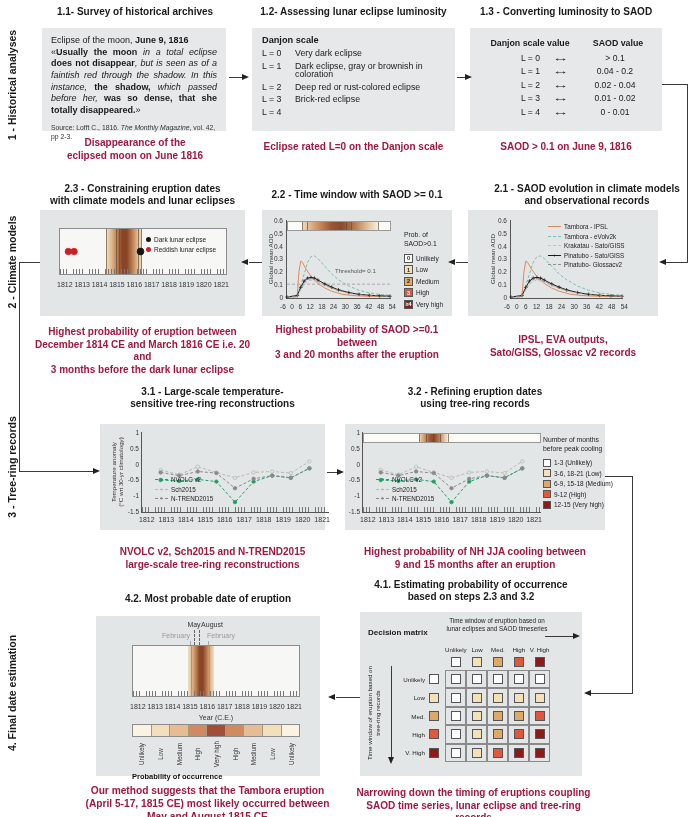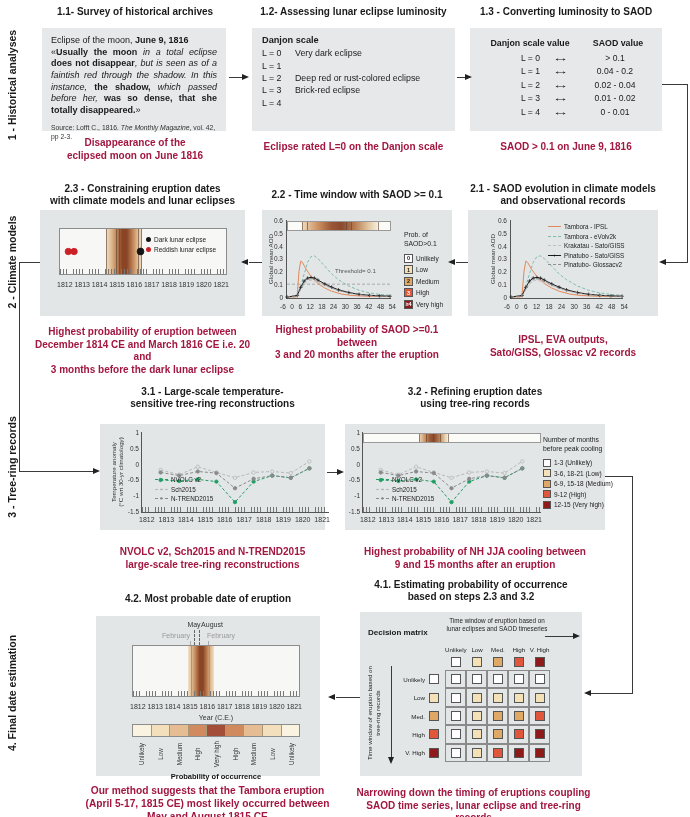--- a/index.html
+++ b/index.html
@@ -60,21 +60,21 @@
   .mgray{color:#999;}
   .dashv{position:absolute;width:0;border-left:1px dashed #666;}
   .dashg{border-left:1px dashed #aaa;}
   .grayv{position:absolute;width:1px;background:#9a9a9a;}
   
   .strip{position:absolute;display:flex;border:.8px solid #8c8c8c;box-sizing:border-box;}
   .seg{flex:1;border-right:.6px solid #a89878;}
   .seg:last-child{border-right:none;}
   .strlabs{position:absolute;}
   .strlab{position:absolute;top:50%;transform:translate(-50%,-50%) rotate(-90deg);font-size:6.3px;color:#333;white-space:nowrap;}
-  .problab{position:absolute;font-weight:bold;font-size:7.5px;text-align:center;color:#111;}
+  .problab{position:absolute;font-weight:bold;font-size:7.5px;color:#111;}
   
   .dmlab{position:absolute;font-weight:bold;font-size:8px;text-align:right;}
   .mhead{position:absolute;font-size:6.3px;text-align:center;white-space:pre-line;color:#222;line-height:1.3;}
   .clbls{position:absolute;display:flex;font-size:6.2px;color:#222;}
   .clbls .li{flex:1;text-align:center;}
   .cswl{position:absolute;display:flex;justify-content:space-around;align-items:center;}
   .rlbls{position:absolute;display:flex;flex-direction:column;font-size:6.2px;color:#222;}
   .rlbls .li{flex:1;display:flex;align-items:center;justify-content:flex-end;}
   .rswl{position:absolute;display:flex;flex-direction:column;justify-content:space-around;align-items:center;}
   .sw{width:10px;height:10px;border:.8px solid #555;box-sizing:border-box;flex:none;}
@@ -106,20 +106,21 @@
 
 <div class="box" style="left:252px;top:28px;width:203px;height:103px;">
   <div class="dj">
     <div class="dj-head">Danjon scale</div>
     <div class="dj-row">
         <span class="dj-lvl">L = 0</span>
         <span>Very dark eclipse</span>
       </div>
     <div class="dj-row">
         <span class="dj-lvl">L = 1</span>
+        <span>Dark eclipse, gray or brownish in coloration</span>
       </div>
     <div class="dj-row">
         <span class="dj-lvl">L = 2</span>
         <span>Deep red or rust-colored eclipse</span>
       </div>
     <div class="dj-row">
         <span class="dj-lvl">L = 3</span>
         <span>Brick-red eclipse</span>
       </div>
     <div class="dj-row">
@@ -173,21 +174,21 @@
 <div class="ah-r" style="left:465px;top:74px;"></div>
 
 <div class="cl" style="left:662px;top:84px;width:26px;height:1px;"></div>
 <div class="cl" style="left:687px;top:84px;width:1px;height:179px;"></div>
 <div class="cl" style="left:666px;top:262px;width:22px;height:1px;"></div>
 <div class="ah-l" style="left:659px;top:259px;"></div>
 
 <div class="title" style="left:40px;top:183px;width:205px;">2.3 - Constraining eruption dates
 with climate models and lunar eclipses</div>
 <div class="title" style="left:262px;top:189px;width:190px;">2.2 - Time window with SAOD &gt;= 0.1</div>
-<div class="title" style="left:468px;top:183px;width:190px;">2.1 - SAOD evolution in climate models
+<div class="title" style="left:492px;top:183px;width:190px;">2.1 - SAOD evolution in climate models
 and observational records</div>
 
 <div class="panel" style="left:40px;top:210px;width:205px;height:106px;"></div>
 <div class="panel" style="left:262px;top:210px;width:190px;height:106px;"></div>
 <div class="panel" style="left:468px;top:210px;width:190px;height:106px;"></div>
 
 <div class="wbox" style="left:59px;top:228px;width:168px;height:47px;">
   <div class="band" style="left:46px;width:36px;"></div>
   <div class="bline" style="left:46px;"></div>
     <div class="bline" style="left:56px;"></div>

